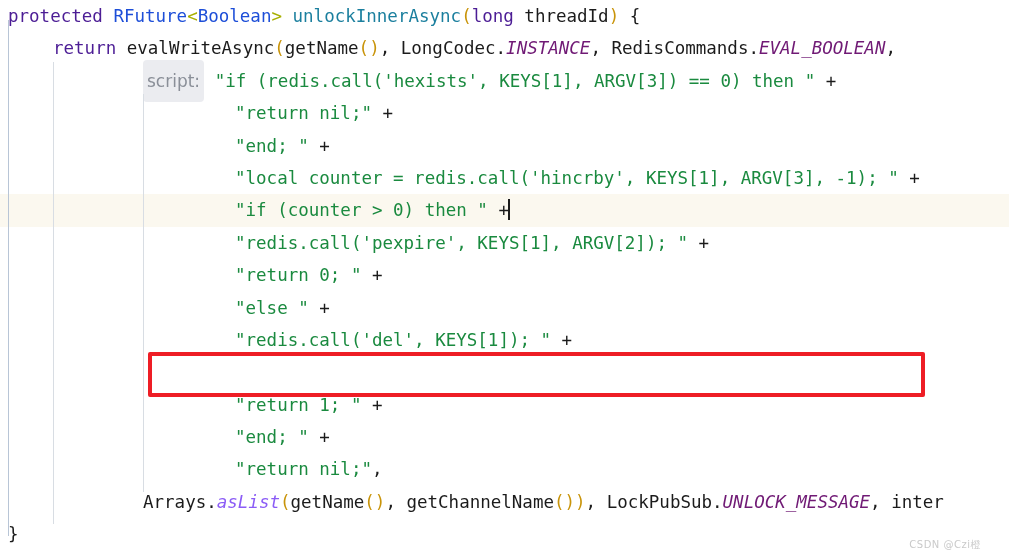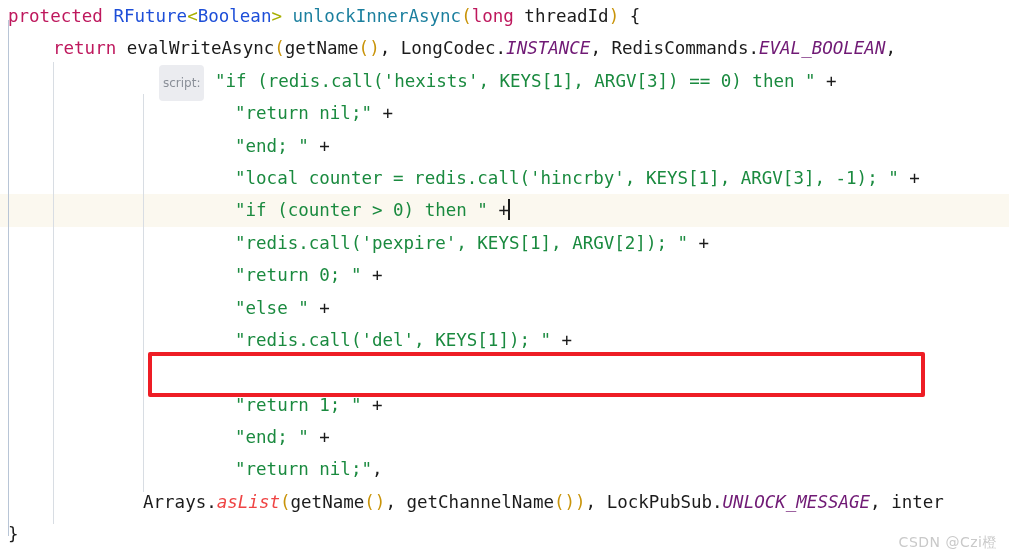--- a/index.html
+++ b/index.html
@@ -43,39 +43,38 @@
     position: absolute;
     width: 1px;
     background: #d8dde3;
     z-index: 1;
   }
   .guide.g0 { left: 8px;   top: 20px;  height: 516px; background: #b8c5d6; }
   .guide.g1 { left: 53px;  top: 62px;  height: 462px; }
   .guide.g2 { left: 143px; top: 94px;  height: 398px; }
 
   
-  .kw    { color: #be185d; }
+  .kw    { color: #4c1d95; }
   .plain { color: #1b1b1b; text-align: right; }
   .mth   { color: #1b7f9e; }
   .str   { color: #1a8a3f; }
   .par   { color: #c9940a; }
   .ang   { color: #a8b000; }
   .stat  { color: #701a75; font-style: italic; }
-  .itl   { color: #ef4444; font-style: italic; }
+  .itl   { color: #8b5cf6; font-style: italic; }
   .typ   { color: #1d4ed8; }
 
   
   .hint {
     background: #ebecf0;
     color: #8a8f98;
     border-radius: 4px;
     padding: 11px 4px;
-    font-size: 12px;
+    font-size: 17px;
     font-family: "DejaVu Sans", sans-serif;
-    margin-left: 16px;
   }
 
   
   .caret {
     display: inline-block;
     width: 2px;
     height: 21px;
     background: #1b1b1b;
     vertical-align: -4px;
     margin-left: -1px;
@@ -102,24 +101,24 @@
     top: 356px;
     width: 769px;
     height: 37px;
     background: #ffffff;
     z-index: 4;
   }
 
   
   #watermark {
     position: absolute;
-    right: 12px;
+    right: 28px;
     bottom: 8px;
     color: #c9c9c9;
-    font-size: 14px;
+    font-size: 10px;
     font-family: "DejaVu Sans", sans-serif;
     letter-spacing: 0.5px;
     z-index: 9;
     margin-left: 30px;
   }
 </style>
 </head>
 <body>
 
 <div id="screen">

